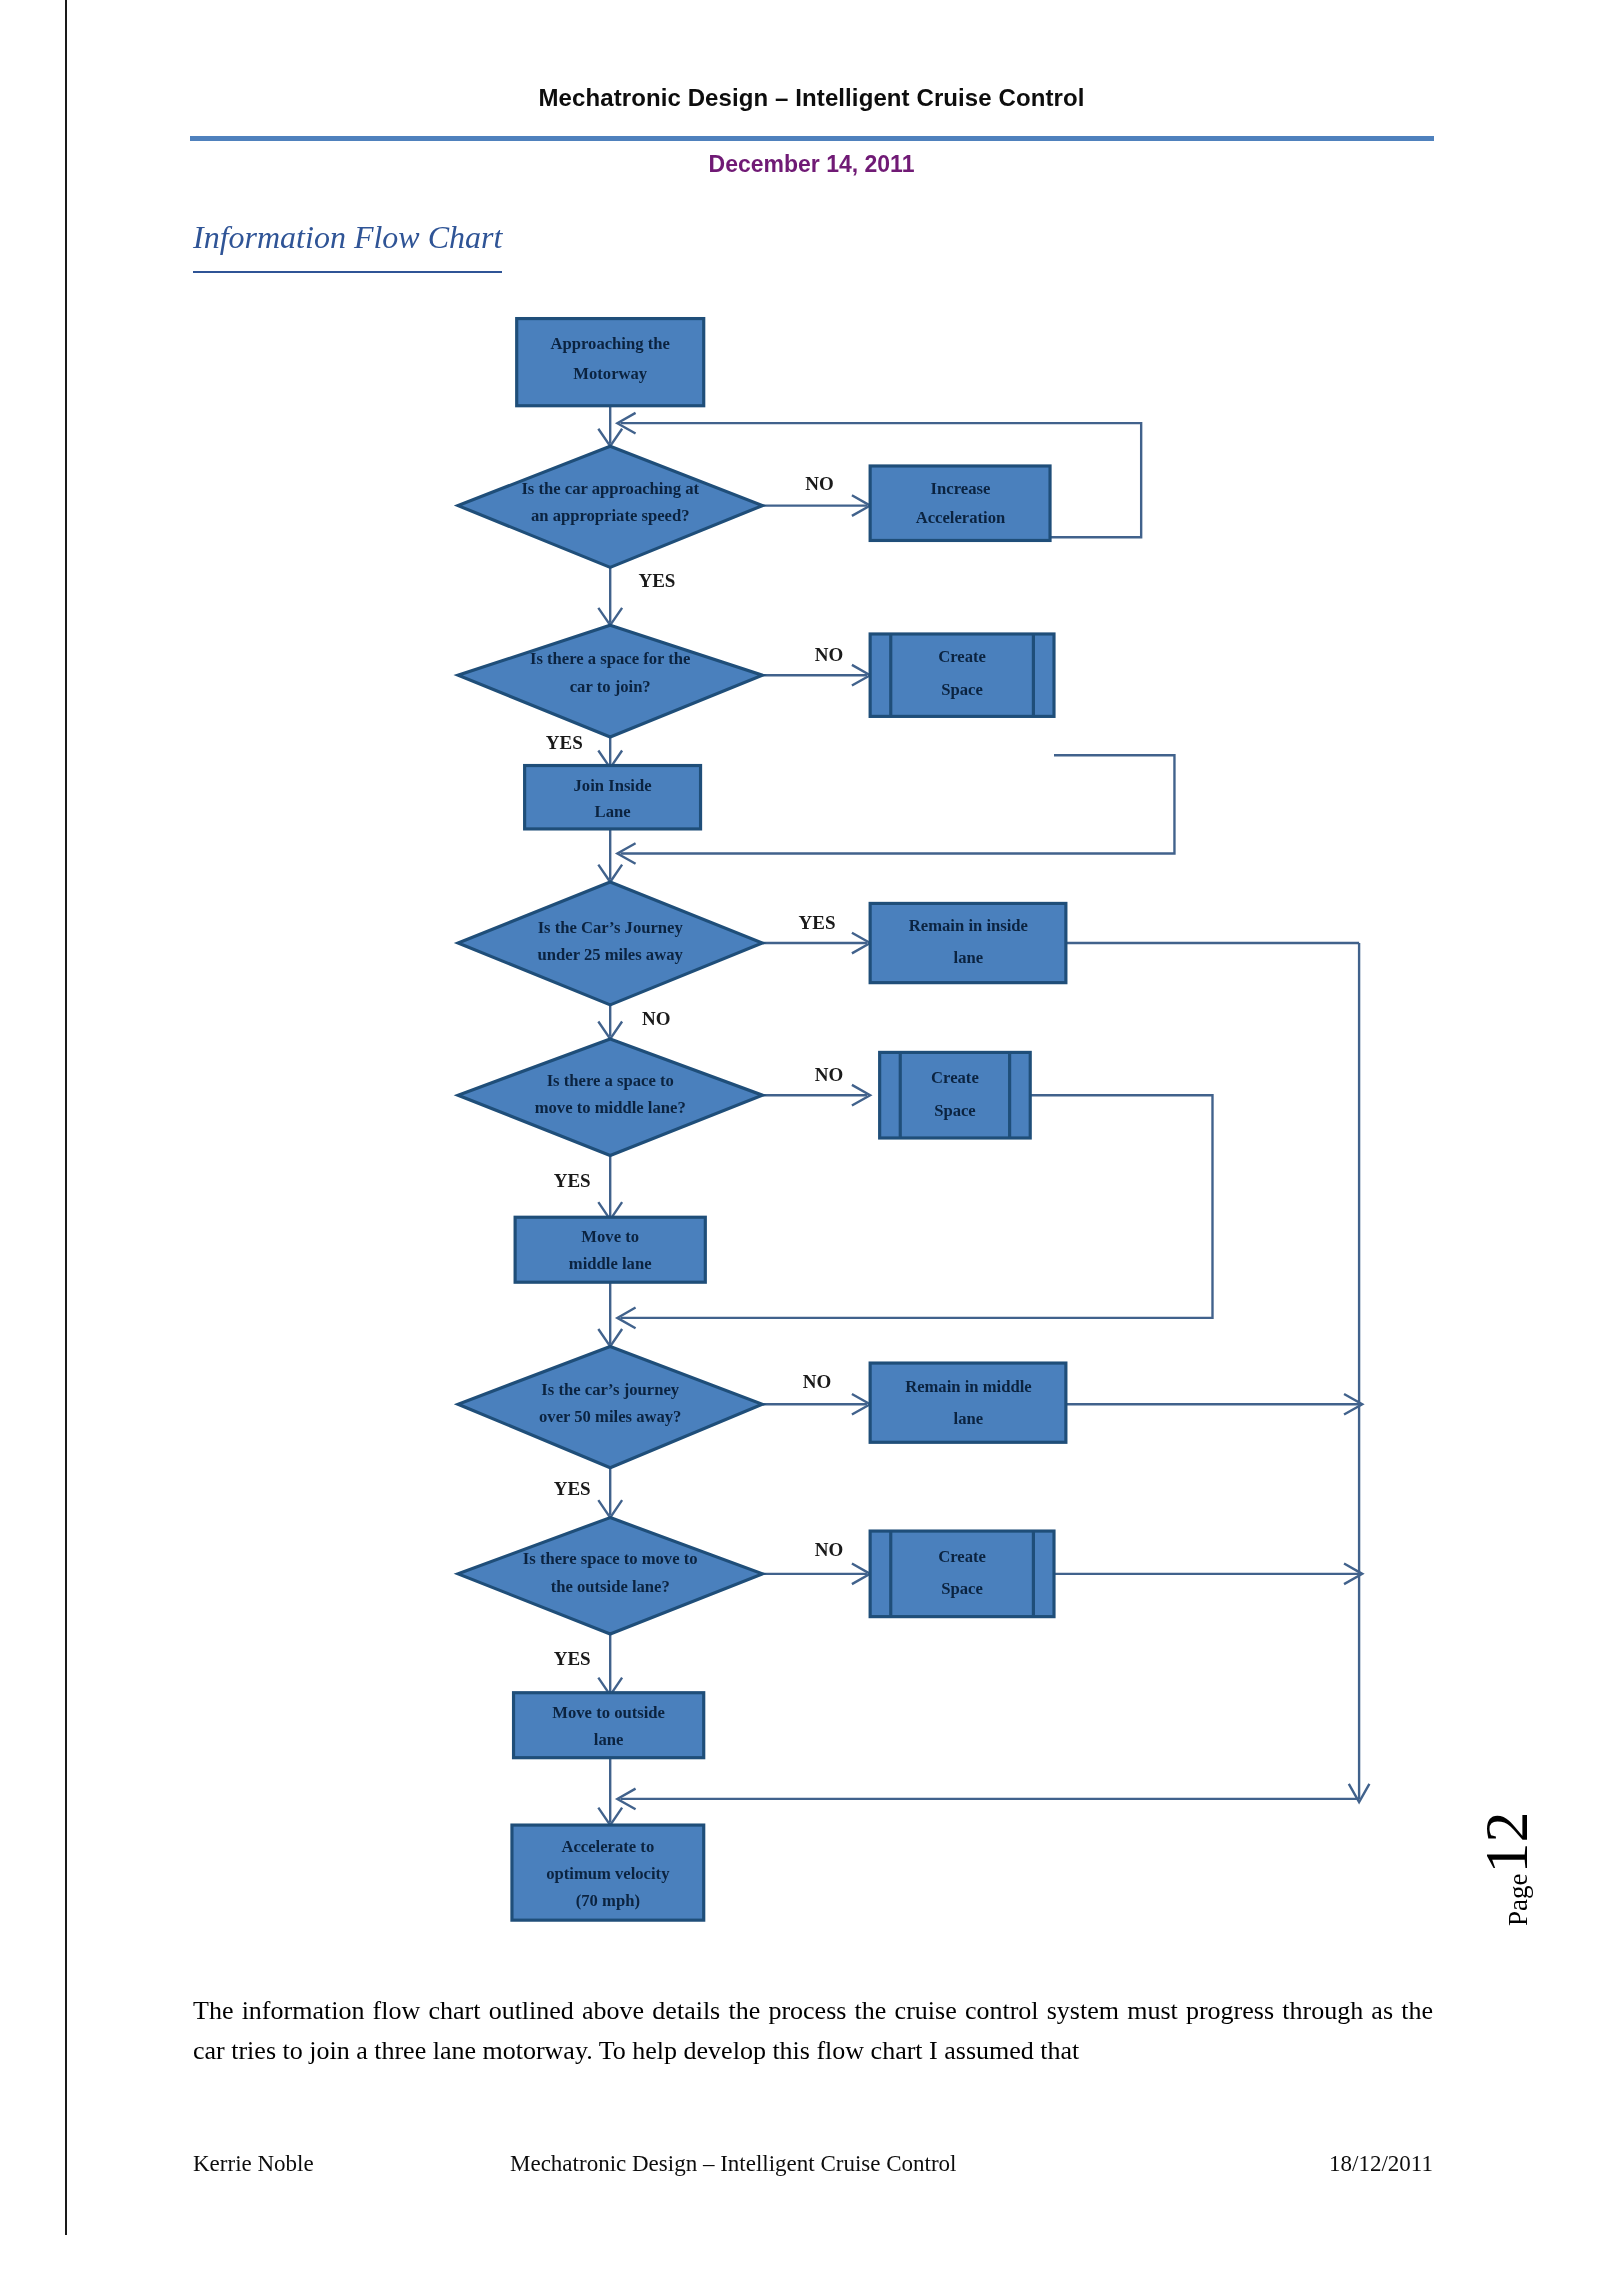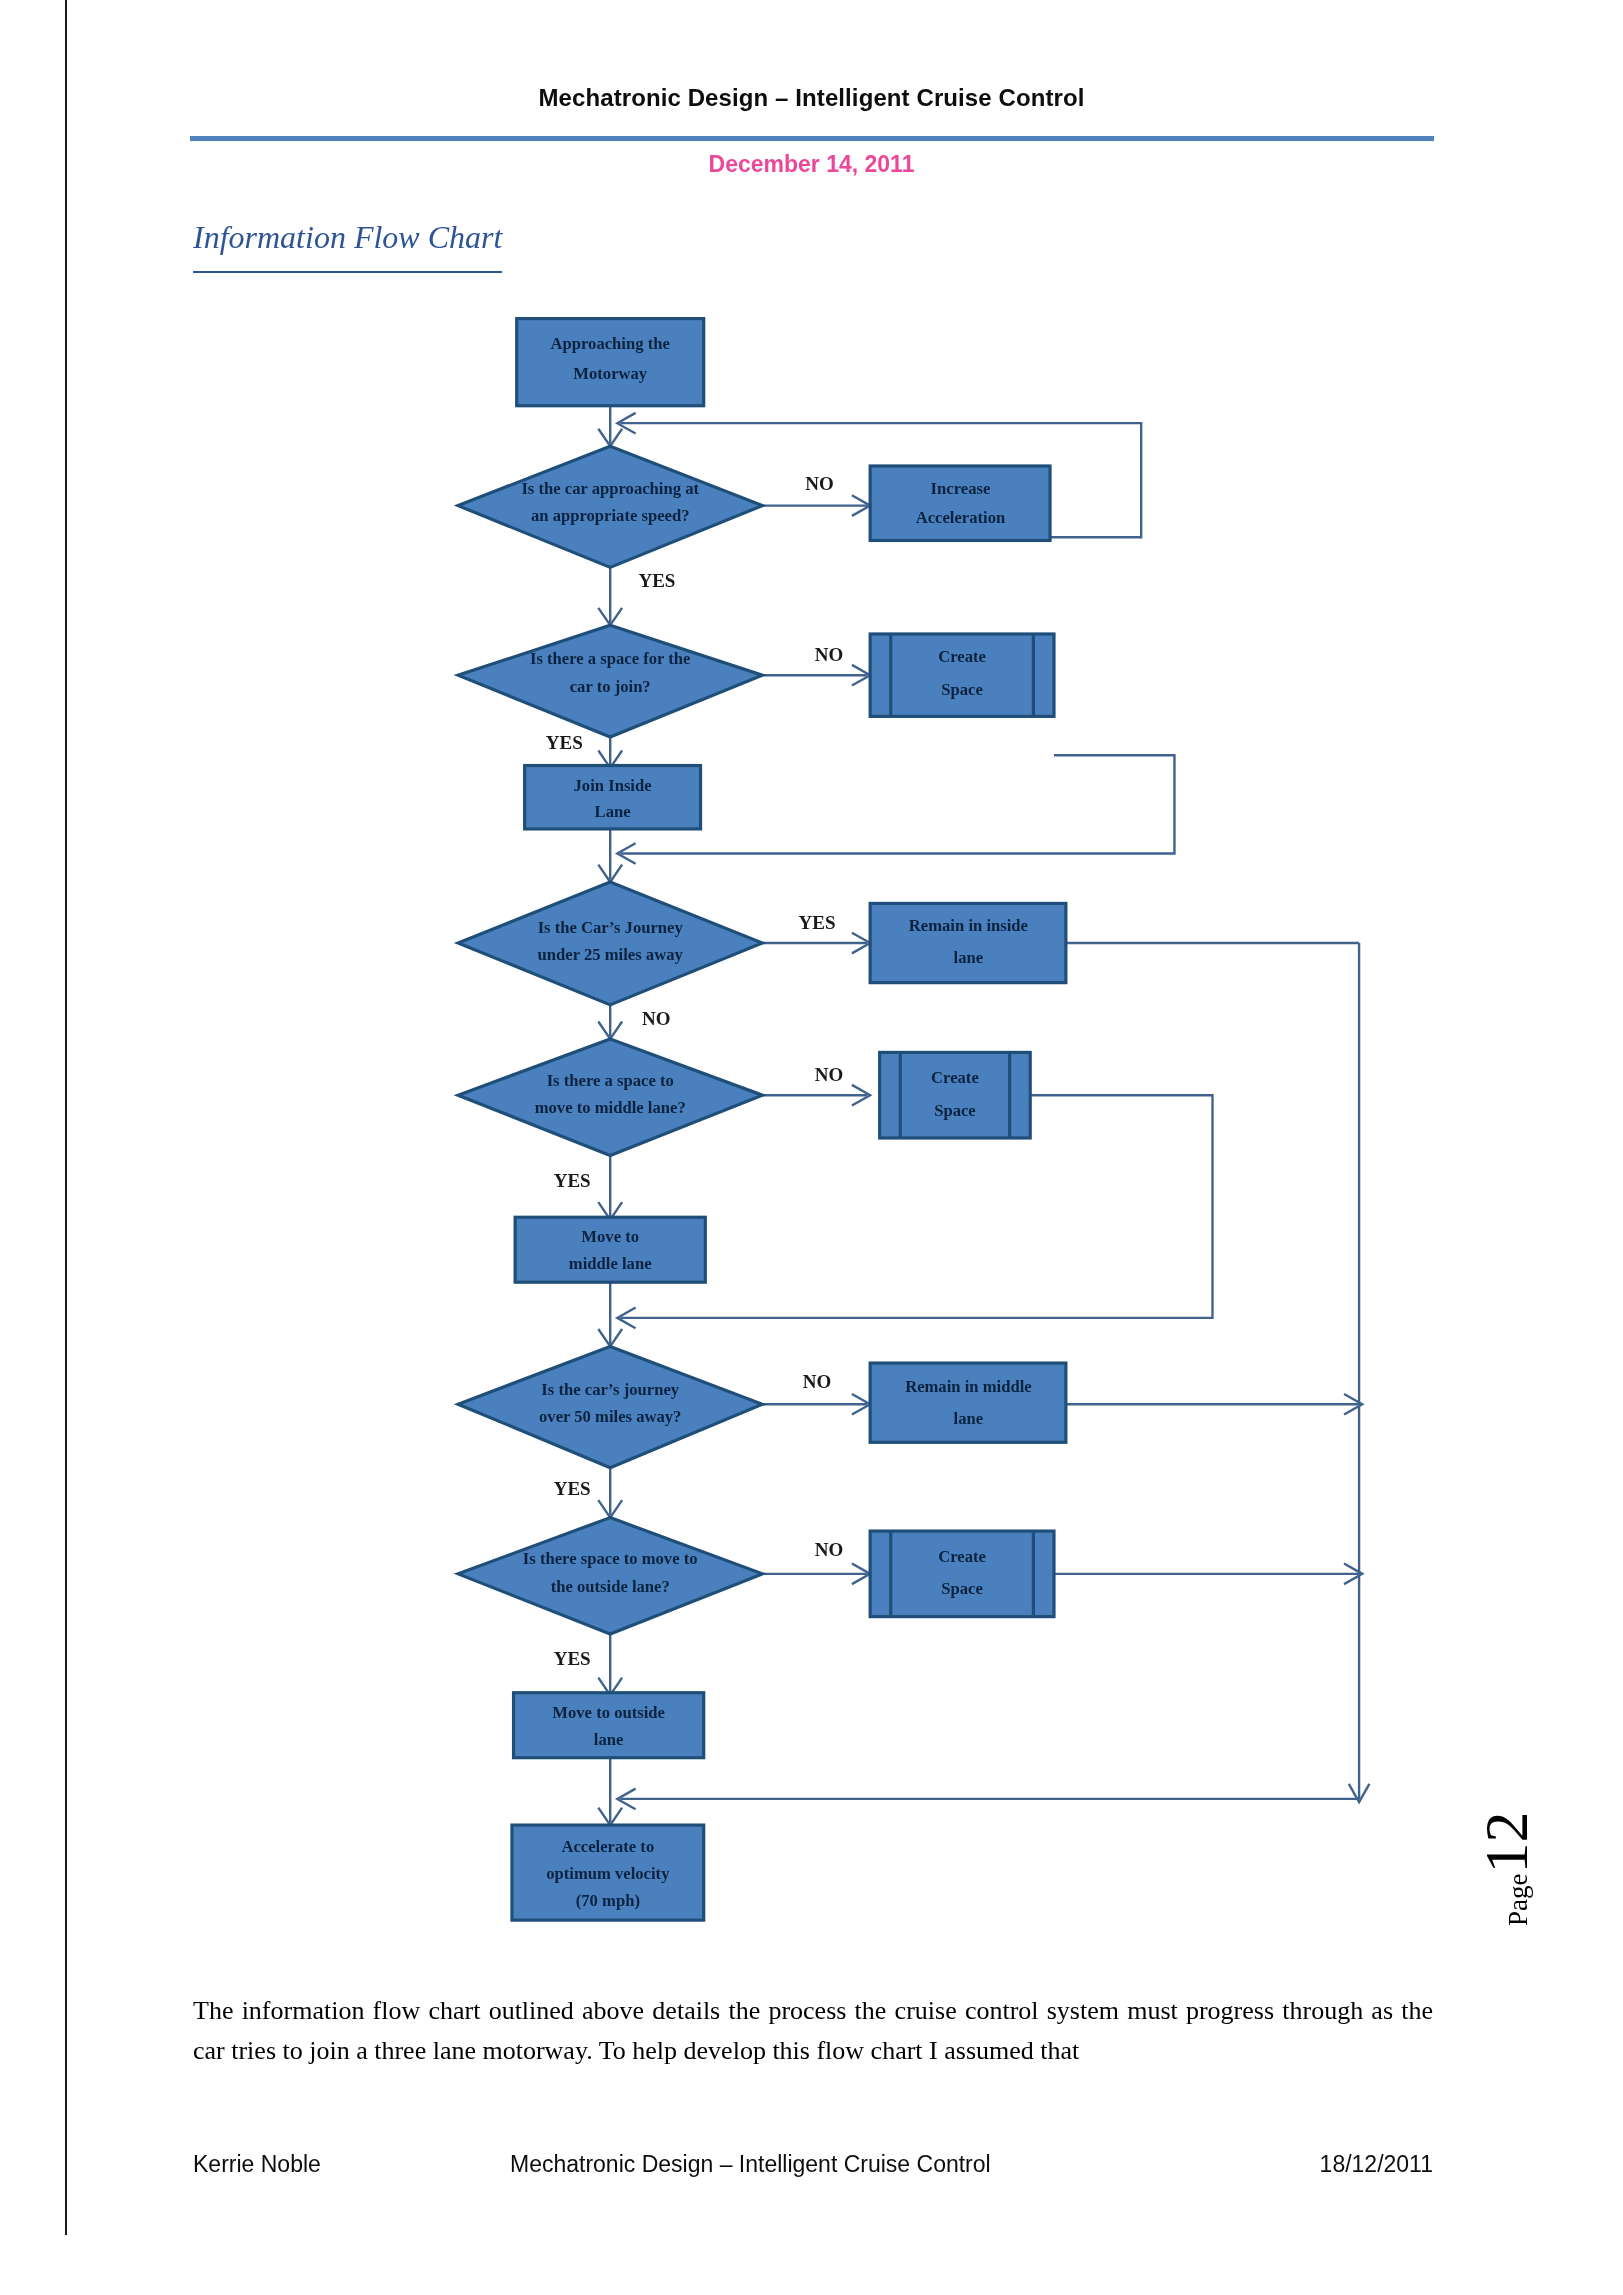--- a/index.html
+++ b/index.html
@@ -58,21 +58,21 @@
   }
   .doc-header-date {
     position: absolute;
     left: 190px;
     top: 151px;
     width: 1243px;
     text-align: center;
     font-family: "Liberation Sans", sans-serif;
     font-size: 23px;
     font-weight: 600;
-    color: #ec4899;
+    color: #701a75;
   }
 
   
   .section-heading {
     position: absolute;
     left: 193px;
     top: 219px;
     font-family: "Liberation Serif", serif;
     font-style: italic;
     font-size: 32px;
@@ -166,21 +166,21 @@
   .page-number .pn-value {
     font-size: 62px;
   }
 
   
   .doc-footer {
     position: absolute;
     left: 193px;
     top: 2151px;
     width: 1240px;
-    font-family: Liberation Sans, sans-serif;
+    font-family: Liberation Serif, serif;
     font-size: 23px;
     color: #0d0d0d;
     display: flex;
     align-items: center;
   }
   .doc-footer .footer-author { width: 317px; }
   .doc-footer .footer-center { flex: 1; text-align: left; }
   .doc-footer .footer-date { text-align: right; }
 </style>
 </head>

